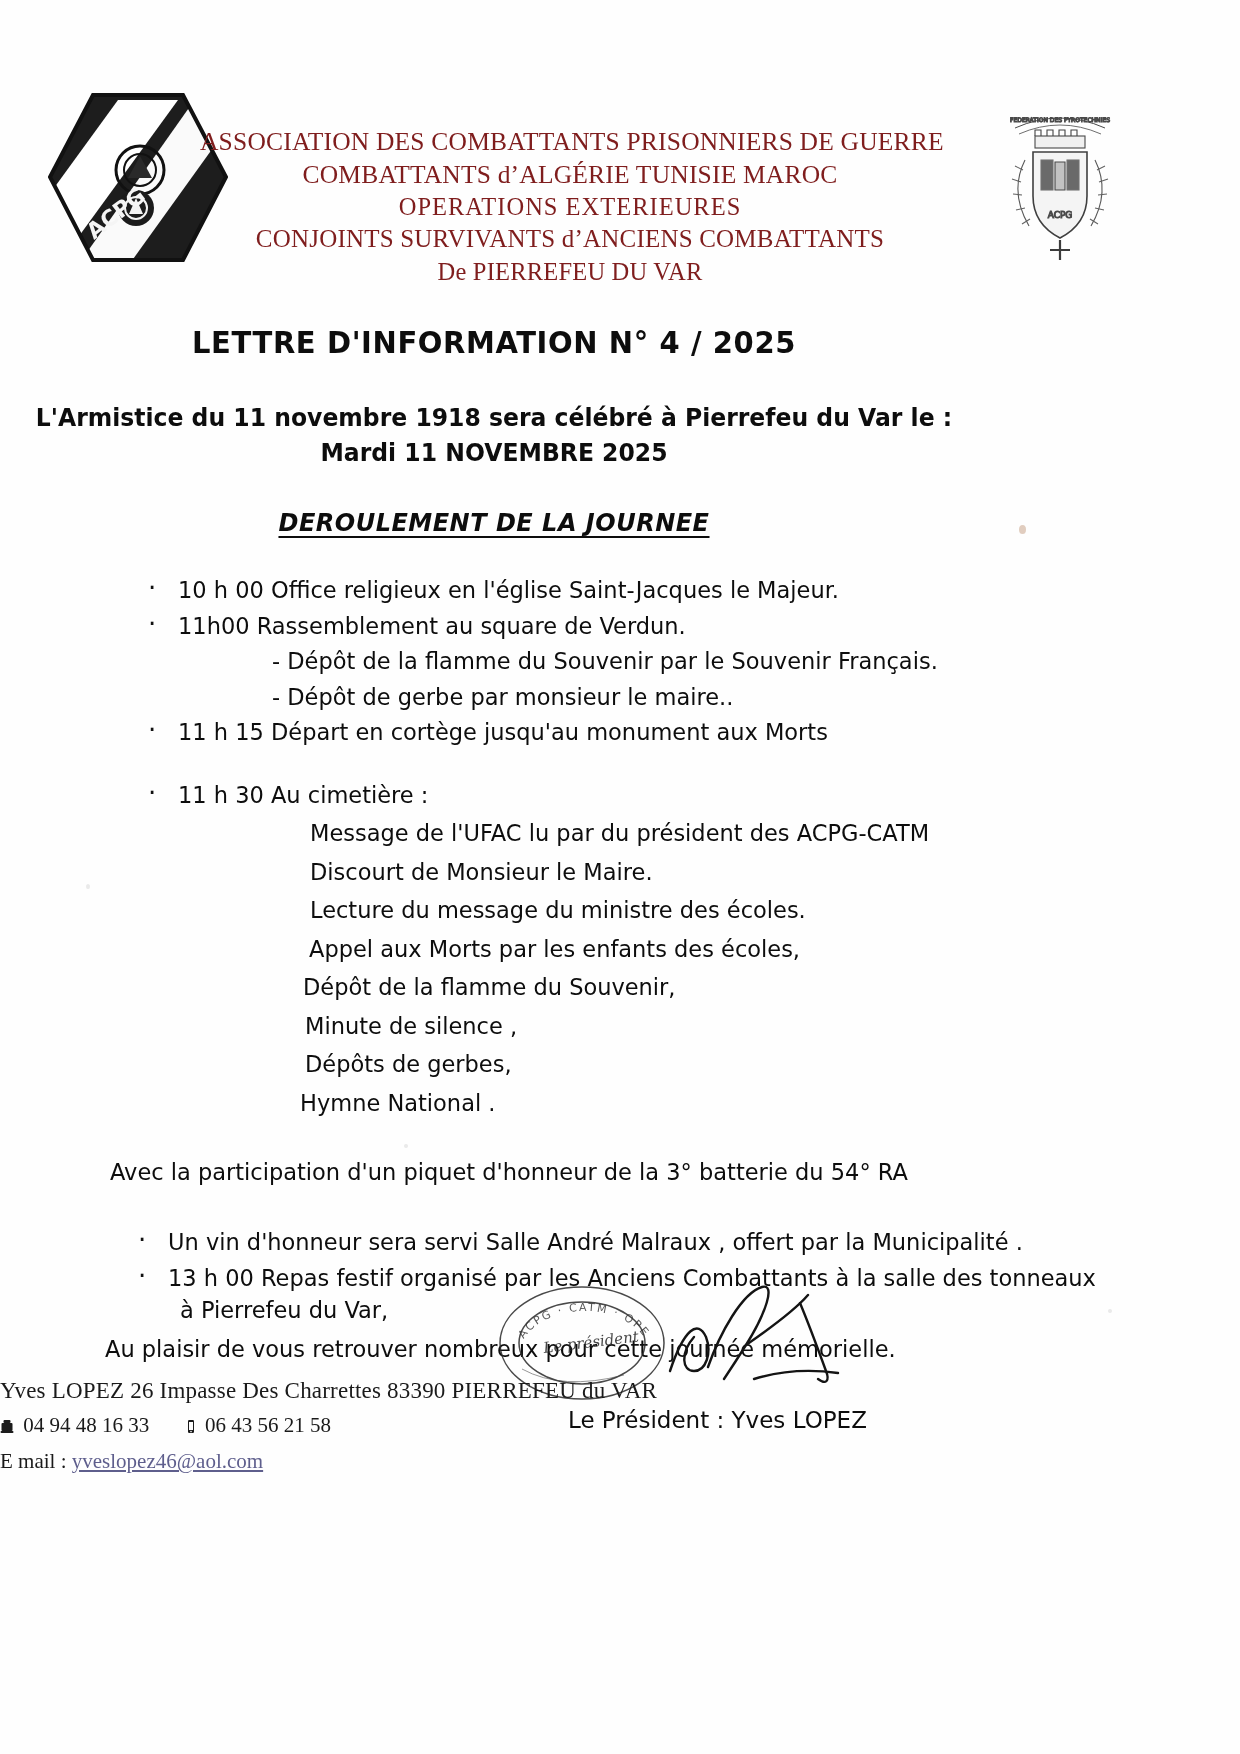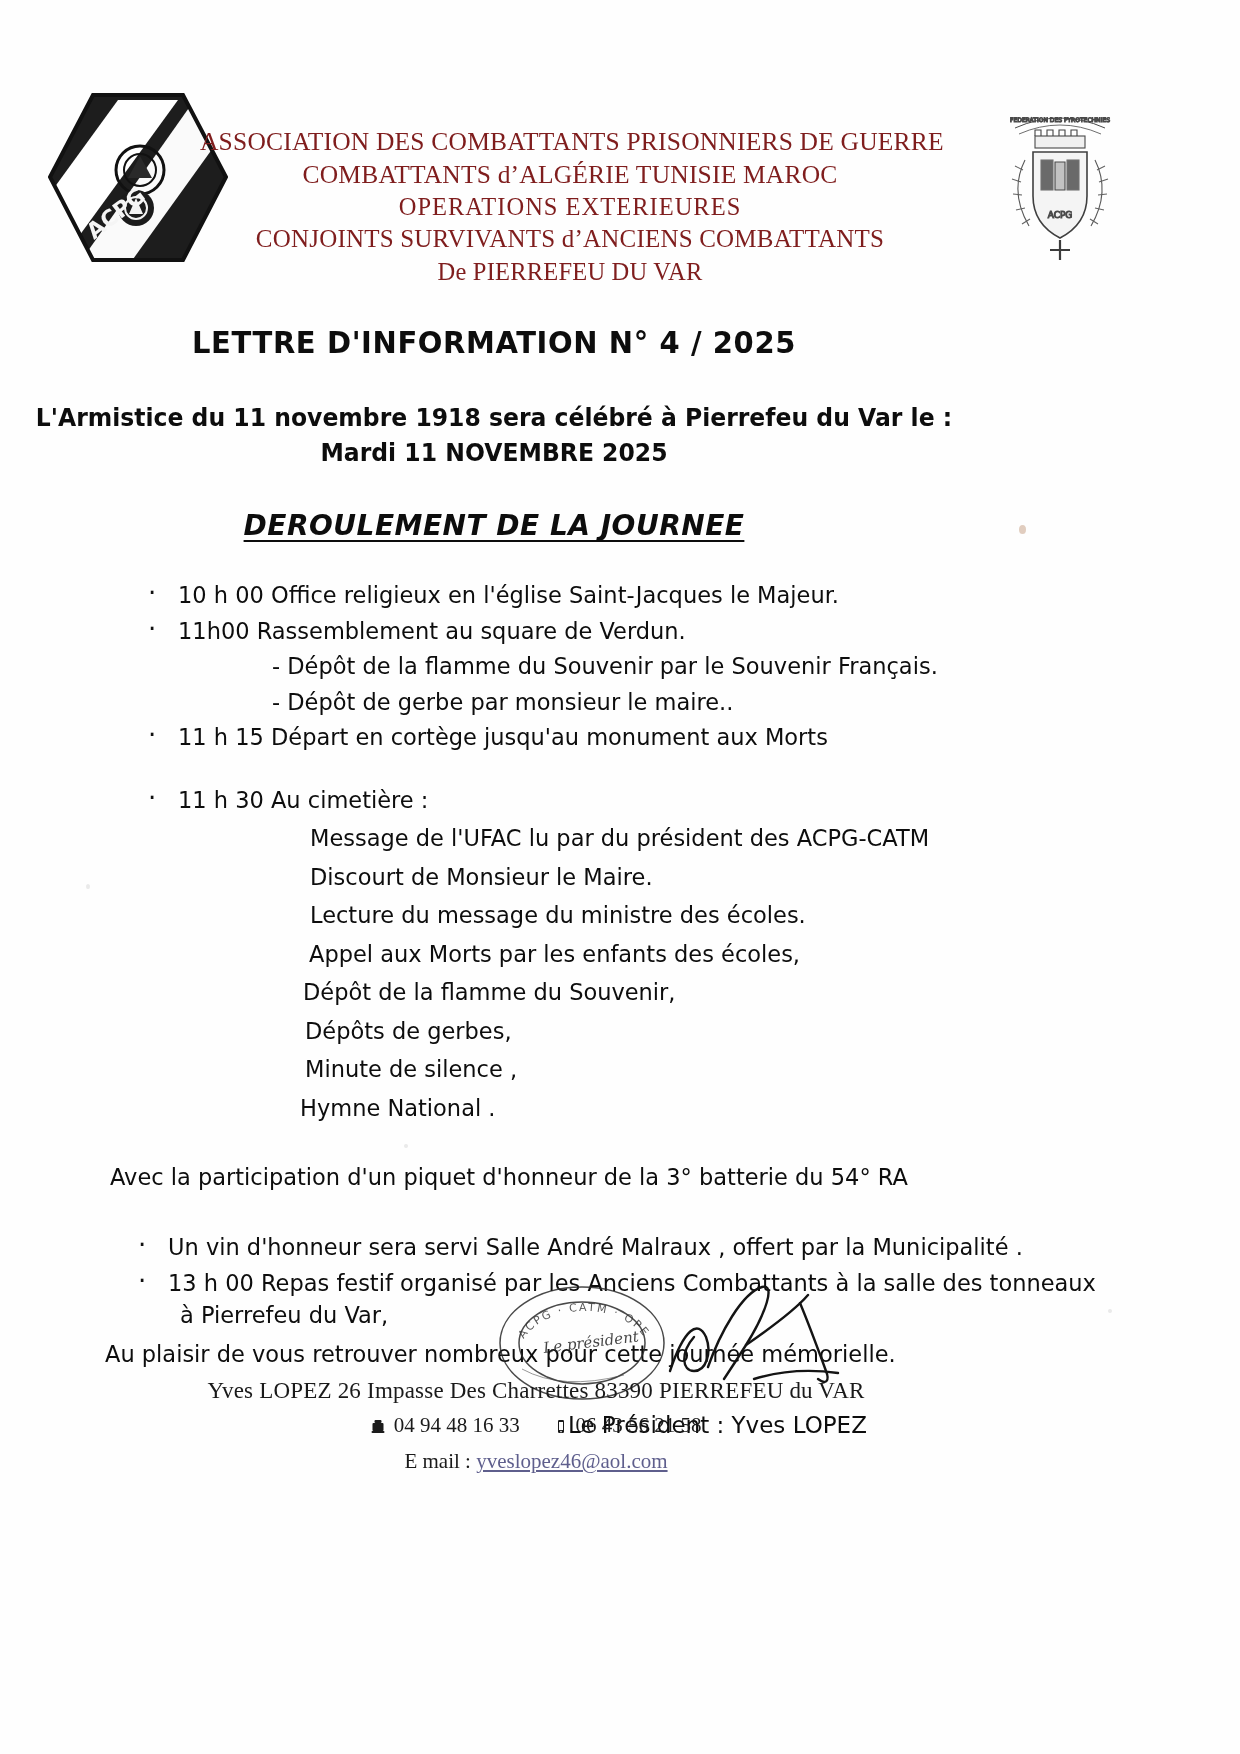--- a/index.html
+++ b/index.html
@@ -99,21 +99,21 @@
     font-size: 23.5px;
     font-weight: bold;
     margin-top: 42px;
     line-height: 1.45;
     transform: scaleY(1.05);
   }
   .subtitle div { white-space: nowrap; }
 
   .section-heading {
     text-align: center;
-    font-size: 28px;
+    font-size: 24px;
     font-weight: bold;
     font-style: italic;
     text-decoration: underline;
     text-underline-offset: 5px;
     margin-top: 40px;
     letter-spacing: .5px;
   }
 
   .sched {
     margin-top: 42px;
@@ -188,21 +188,21 @@
     width: 220px;
     height: 120px;
   }
 
   
   .footer {
     position: absolute;
     left: 0;
     top: 1378px;
     width: 1072px;
-    text-align: center;
+    text-align: left;
     font-family: "Liberation Serif", "DejaVu Serif", serif;
   }
   .footer-address {
     font-size: 23px;
     letter-spacing: .2px;
     white-space: nowrap;
   }
   .footer-phones {
     font-size: 21px;
     margin-top: 9px;
@@ -319,22 +319,22 @@
       <div class="row bullet-row gap-row">11 h 15 Départ en cortège jusqu'au monument aux Morts</div>
       <div class="row bullet-row">11 h 30 Au cimetière :</div>
     </div>
 
     <div class="cem-list">
       <div class="cem-item" style="padding-left:310px">Message de l'UFAC lu par du président  des ACPG-CATM</div>
       <div class="cem-item" style="padding-left:310px">Discourt de Monsieur le Maire.</div>
       <div class="cem-item" style="padding-left:310px">Lecture du message du ministre des écoles.</div>
       <div class="cem-item" style="padding-left:309px">Appel aux Morts par les enfants des écoles,</div>
       <div class="cem-item" style="padding-left:303px">Dépôt de la flamme du Souvenir,</div>
+      <div class="cem-item" style="padding-left:305px">Minute de silence ,</div>
       <div class="cem-item" style="padding-left:305px">Dépôts de gerbes,</div>
-      <div class="cem-item" style="padding-left:305px">Minute de silence ,</div>
       <div class="cem-item" style="padding-left:300px;margin-bottom:0">Hymne National .</div>
     </div>
 
     <div class="para para-indent-110" style="margin-top:44px">Avec la participation d'un piquet d'honneur de la 3° batterie du 54° RA</div>
 
     <div class="final-bullets" style="margin-top:45px">
       <div class="row bullet-row">Un  vin d'honneur sera servi Salle André Malraux , offert par la Municipalité .</div>
       <div class="row bullet-row" style="margin-bottom:8px">13 h 00 Repas festif organisé par les Anciens Combattants à la salle des tonneaux</div>
       <div class="cont-line">à Pierrefeu du Var,</div>
     </div>

